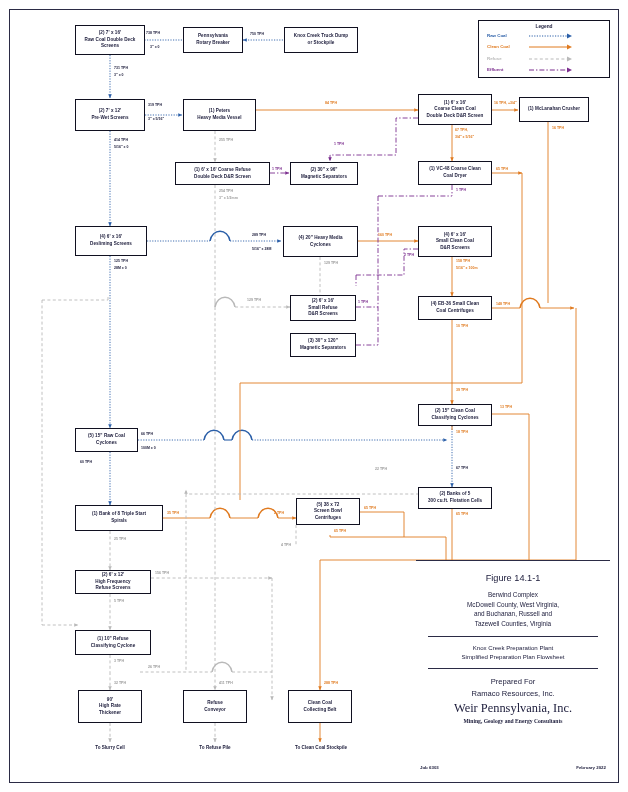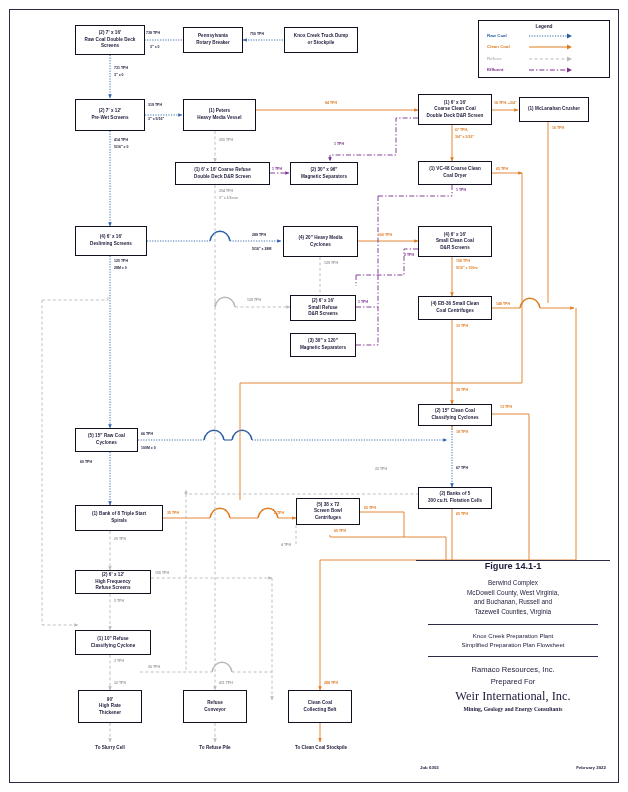--- a/index.html
+++ b/index.html
@@ -50,21 +50,21 @@
   }
   .legend .lrow .lname{position:absolute;left:0;top:0;}
   .legend .lrow svg{position:absolute;left:42px;top:2.2px;}
 
   
   .titleblock{
     position:absolute;left:416px;top:560px;width:194px;height:212px;
     border-top:1.1px solid #2b2b45;box-sizing:border-box;background:#fff;
     text-align:center;
   }
-  .tb-fig{font-size:9.2px;font-weight:bold;color:#1b1b3a;}
+  .tb-fig{font-size:9.2px;font-weight:normal;margin-top:12px;color:#1b1b3a;}
   .tb-sub{font-size:6.4px;margin-top:7px;line-height:1.52;color:#1b1b3a;}
   .tb-rule{height:1px;background:#2b2b45;margin:7px 12px 0 12px;}
   .tb-plant{font-size:6.1px;margin-top:6px;line-height:1.52;color:#1b1b3a;}
   .tb-prep{font-size:7.6px;margin-top:7px;line-height:1.5;color:#1b1b3a;}
   .tb-weir{margin-top:7px;display:flex;align-items:center;justify-content:center;gap:3px;}
   .tb-weirtxt{font-family:"Liberation Serif",serif;font-size:11px;font-weight:bold;letter-spacing:2px;color:#1b3a8c;}
   .tb-company{font-family:"Liberation Serif",serif;font-size:12.4px;margin-top:2px;color:#1b1b3a;}
   .tb-tag{font-family:"Liberation Serif",serif;font-size:5.6px;font-weight:bold;margin-top:2px;color:#1b1b3a;}
   .tb-foot{position:absolute;left:4px;right:4px;bottom:2px;font-size:4.4px;font-weight:bold;color:#1b1b3a;}
   .tb-foot .l{float:left;}
@@ -526,23 +526,23 @@
       <div>and Buchanan, Russell and</div>
       <div>Tazewell Counties, Virginia</div>
     </div>
     <div class="tb-rule"></div>
     <div class="tb-plant">
       <div>Knox Creek Preparation Plant</div>
       <div>Simplified Preparation Plan Flowsheet</div>
     </div>
     <div class="tb-rule"></div>
     <div class="tb-prep">
+      <div>Prepared For</div>
       <div>Ramaco Resources, Inc.</div>
-      <div>Prepared For</div>
-    </div>
-    <div class="tb-company">Weir International, Inc.</div>
+    </div>
+    <div class="tb-company">Weir Pennsylvania, Inc.</div>
     <div class="tb-tag">Mining, Geology and Energy Consultants</div>
     <div class="tb-foot">
       <span class="l">Job 6303</span>
       <span class="r">February 2022</span>
     </div>
   </div>
 </div>
 
 </body></html>

